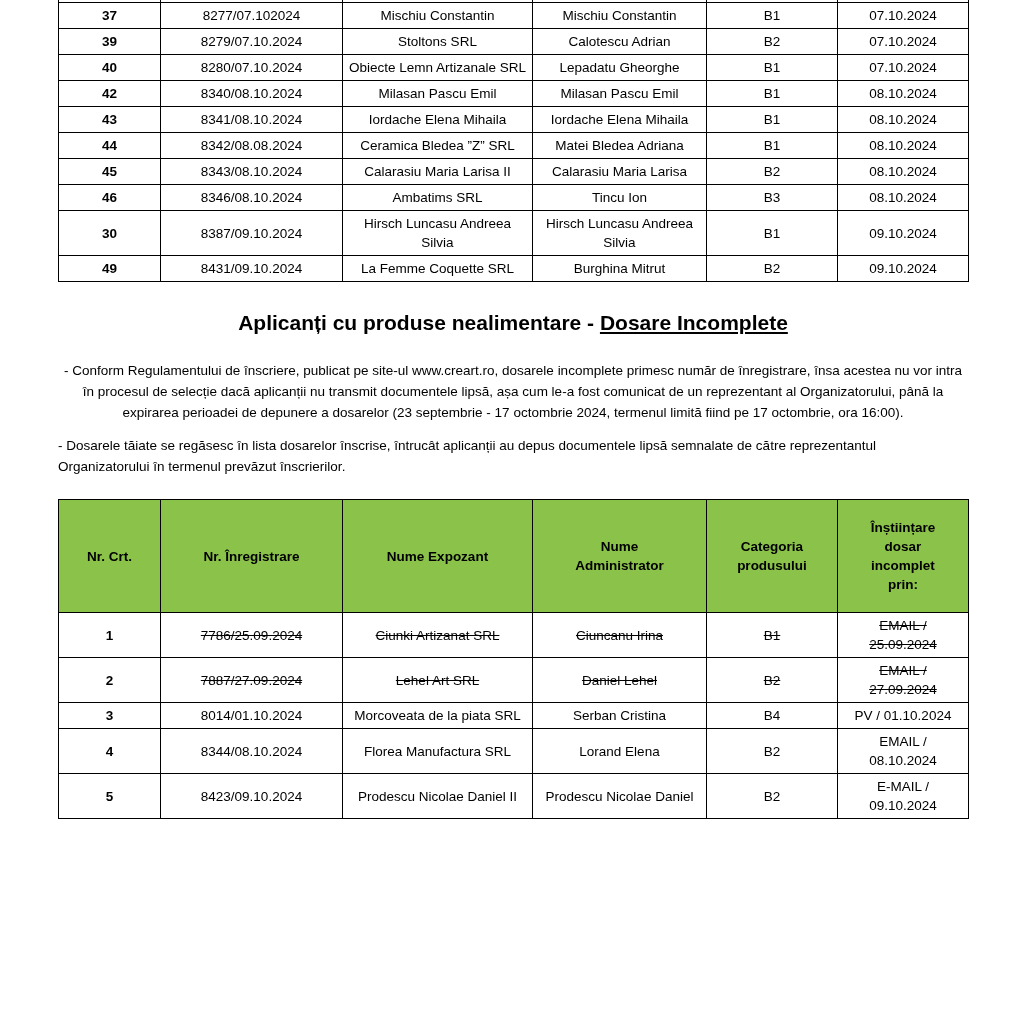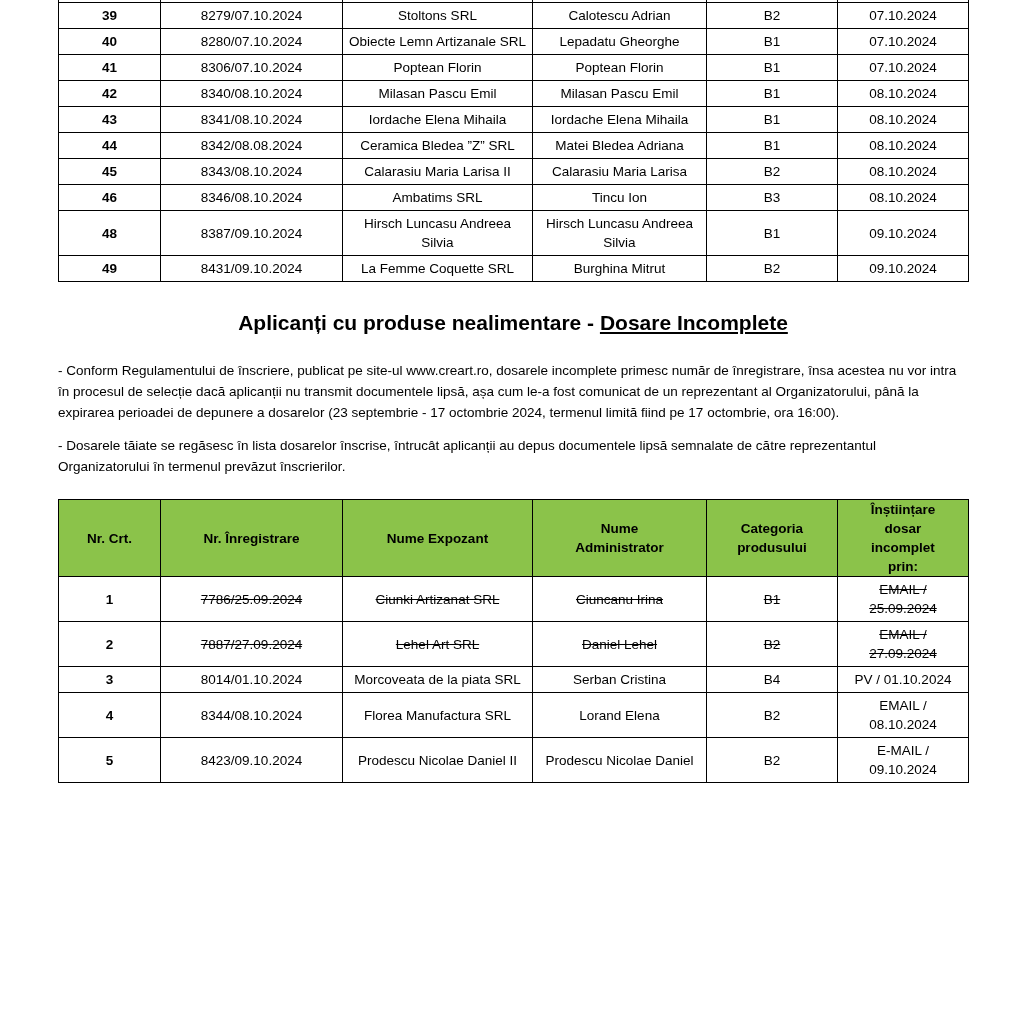--- a/index.html
+++ b/index.html
@@ -39,21 +39,21 @@
 
   tr.cut td { padding: 0; height: 2px; border-top: none; }
 
   td.c0 { font-weight: bold; }
   .t1 td.c2, .t2 td.c2 { padding-left: 5px; padding-right: 5px; }
   .t2 td.c5 { padding-left: 10px; padding-right: 10px; }
 
   .t2 th {
     background: var(--hdr-green, #8bc34a);
     font-weight: bold;
-    padding: 0 6px;
+    padding: 18px 6px;
     text-align: center;
   }
   .t2 th.c3 { padding-left: 30px; padding-right: 30px; }
   .t2 th.c5 { padding-left: 24px; padding-right: 24px; }
 
   tr.struck td:not(.c0) { text-decoration: line-through; }
 
   .title {
     margin: 30px 0 0 0;
     text-align: center;
@@ -62,21 +62,21 @@
     line-height: 22px;
   }
   .title .u { text-decoration: underline; }
 
   .note {
     margin: 0;
     font-size: 13.5px;
     line-height: 21px;
     text-align: left;
   }
-  .note.first { margin-top: 26px; }
+  .note.first { margin-top: 26px; text-align: center; }
   .note.second { margin-top: 12px; }
 
   .t2 { margin-top: 22px; }
 </style>
 </head>
 <body>
 
 <div class="doc">
 
   <table class="t1">
@@ -90,41 +90,41 @@
     </colgroup>
     <tbody>
       <tr class="cut">
         <td class="c0"></td>
           <td class="c1"></td>
           <td class="c2"></td>
           <td class="c3"></td>
           <td class="c4"></td>
           <td class="c5"></td>
       </tr>
+    <tr>
+          <td class="c0">37</td>
+          <td class="c1">8277/07.102024</td>
+          <td class="c2">Mischiu Constantin</td>
+          <td class="c3">Mischiu Constantin</td>
+          <td class="c4">B1</td>
+          <td class="c5">07.10.2024</td>
+        </tr>
         <tr>
           <td class="c0">39</td>
           <td class="c1">8279/07.10.2024</td>
           <td class="c2">Stoltons SRL</td>
           <td class="c3">Calotescu Adrian</td>
           <td class="c4">B2</td>
           <td class="c5">07.10.2024</td>
         </tr>
         <tr>
           <td class="c0">40</td>
           <td class="c1">8280/07.10.2024</td>
           <td class="c2">Obiecte Lemn Artizanale SRL</td>
           <td class="c3">Lepadatu Gheorghe</td>
-          <td class="c4">B1</td>
-          <td class="c5">07.10.2024</td>
-        </tr>
-        <tr>
-          <td class="c0">41</td>
-          <td class="c1">8306/07.10.2024</td>
-          <td class="c2">Poptean Florin</td>
-          <td class="c3">Poptean Florin</td>
           <td class="c4">B1</td>
           <td class="c5">07.10.2024</td>
         </tr>
         <tr>
           <td class="c0">42</td>
           <td class="c1">8340/08.10.2024</td>
           <td class="c2">Milasan Pascu Emil</td>
           <td class="c3">Milasan Pascu Emil</td>
           <td class="c4">B1</td>
           <td class="c5">08.10.2024</td>
@@ -155,21 +155,21 @@
         </tr>
         <tr>
           <td class="c0">46</td>
           <td class="c1">8346/08.10.2024</td>
           <td class="c2">Ambatims SRL</td>
           <td class="c3">Tincu Ion</td>
           <td class="c4">B3</td>
           <td class="c5">08.10.2024</td>
         </tr>
         <tr>
-          <td class="c0">48</td>
+          <td class="c0">30</td>
           <td class="c1">8387/09.10.2024</td>
           <td class="c2">Hirsch Luncasu Andreea Silvia</td>
           <td class="c3">Hirsch Luncasu Andreea Silvia</td>
           <td class="c4">B1</td>
           <td class="c5">09.10.2024</td>
         </tr>
         <tr>
           <td class="c0">49</td>
           <td class="c1">8431/09.10.2024</td>
           <td class="c2">La Femme Coquette SRL</td>

